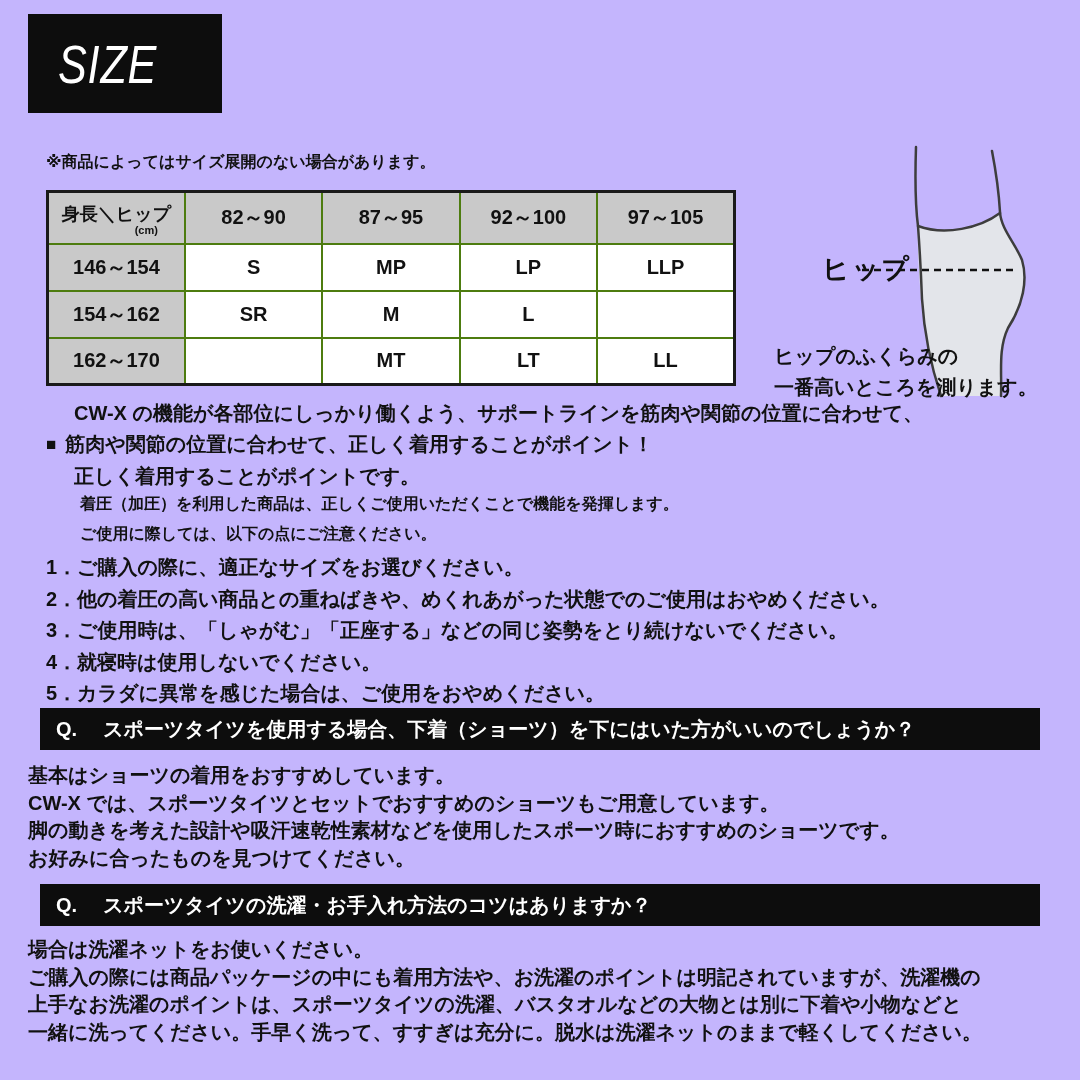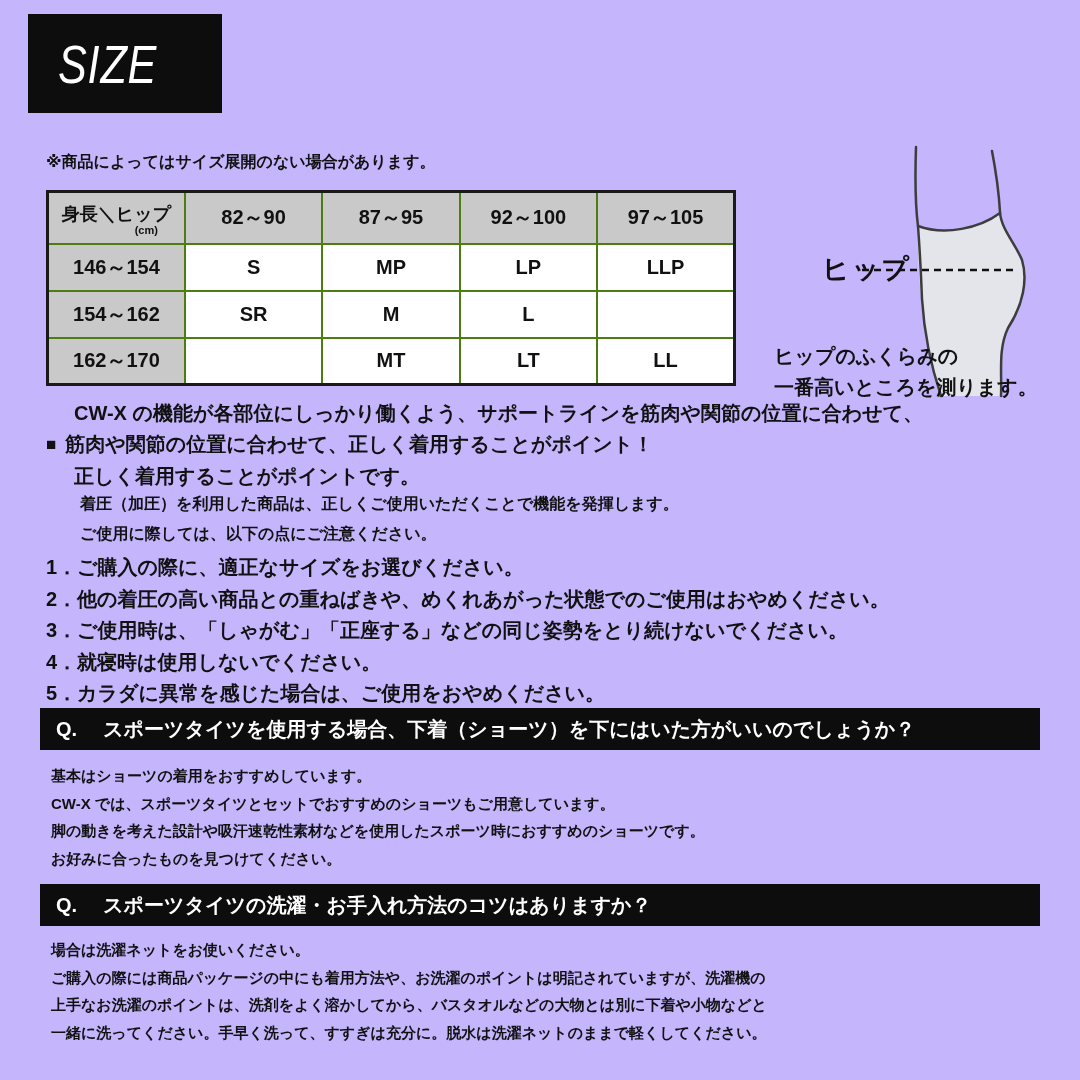--- a/index.html
+++ b/index.html
@@ -40,21 +40,21 @@
   .usage-intro .line{white-space:nowrap;}
   .usage-notes{position:absolute;left:46px;top:552px;font-size:20px;font-weight:bold;line-height:31.5px;}
   .usage-notes .line{white-space:nowrap;}
   
   .qa-bar{position:absolute;left:40px;width:1000px;height:42px;background:#0d0d0d;color:#ffffff;
     display:flex;align-items:center;padding-left:16px;box-sizing:border-box;
     font-size:20px;font-weight:bold;white-space:nowrap;}
   .qa-bar .q-prefix{margin-right:26px;}
   .qa-bar-1{top:708px;}
   .qa-bar-2{top:884px;}
-  .qa-answer{position:absolute;left:51px;font-size:15px;font-weight:bold;line-height:27.5px;}
+  .qa-answer{position:absolute;left:28px;font-size:20px;font-weight:bold;line-height:27.5px;}
   .qa-answer .line{white-space:nowrap;}
   .qa-answer-1{top:762px;}
   .qa-answer-2{top:936px;}
 </style>
 </head>
 <body>
 
 <div class="page">
 
   <div class="size-box">
@@ -147,17 +147,17 @@
     <div class="line">お好みに合ったものを見つけてください。</div>
   </div>
 
   <div class="qa-bar qa-bar-2">
     <span class="q-prefix">Q.</span>
     <span>スポーツタイツの洗濯・お手入れ方法のコツはありますか？</span>
   </div>
   <div class="qa-answer qa-answer-2">
     <div class="line">場合は洗濯ネットをお使いください。</div>
     <div class="line">ご購入の際には商品パッケージの中にも着用方法や、お洗濯のポイントは明記されていますが、洗濯機の</div>
-    <div class="line">上手なお洗濯のポイントは、洗剤をよく溶かしてから、バスタオルなどの大物とは別に下着や小物などと</div>
+    <div class="line">上手なお洗濯のポイントは、スポーツタイツの洗濯、バスタオルなどの大物とは別に下着や小物などと</div>
     <div class="line">一緒に洗ってください。手早く洗って、すすぎは充分に。脱水は洗濯ネットのままで軽くしてください。</div>
   </div>
 
 </div>
 
 </body></html>

